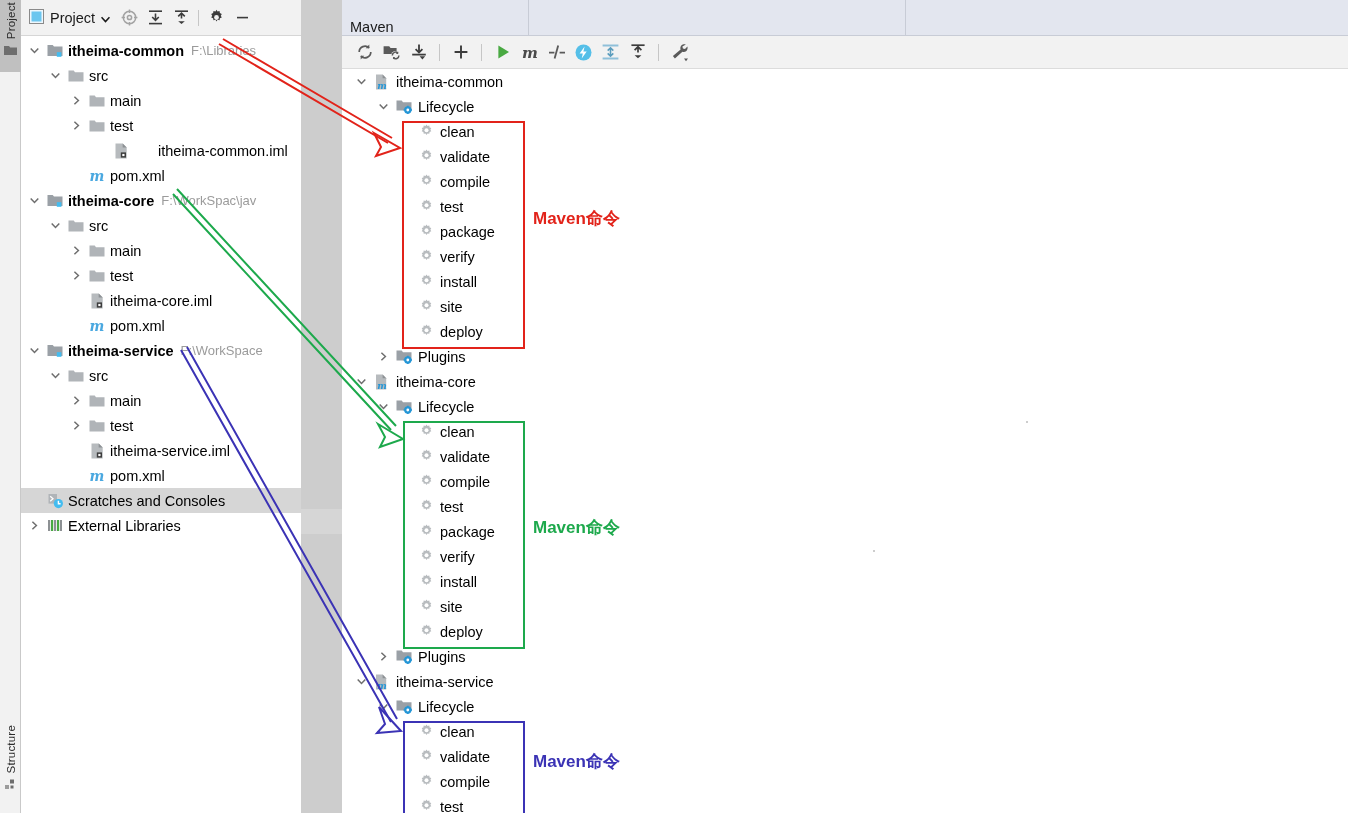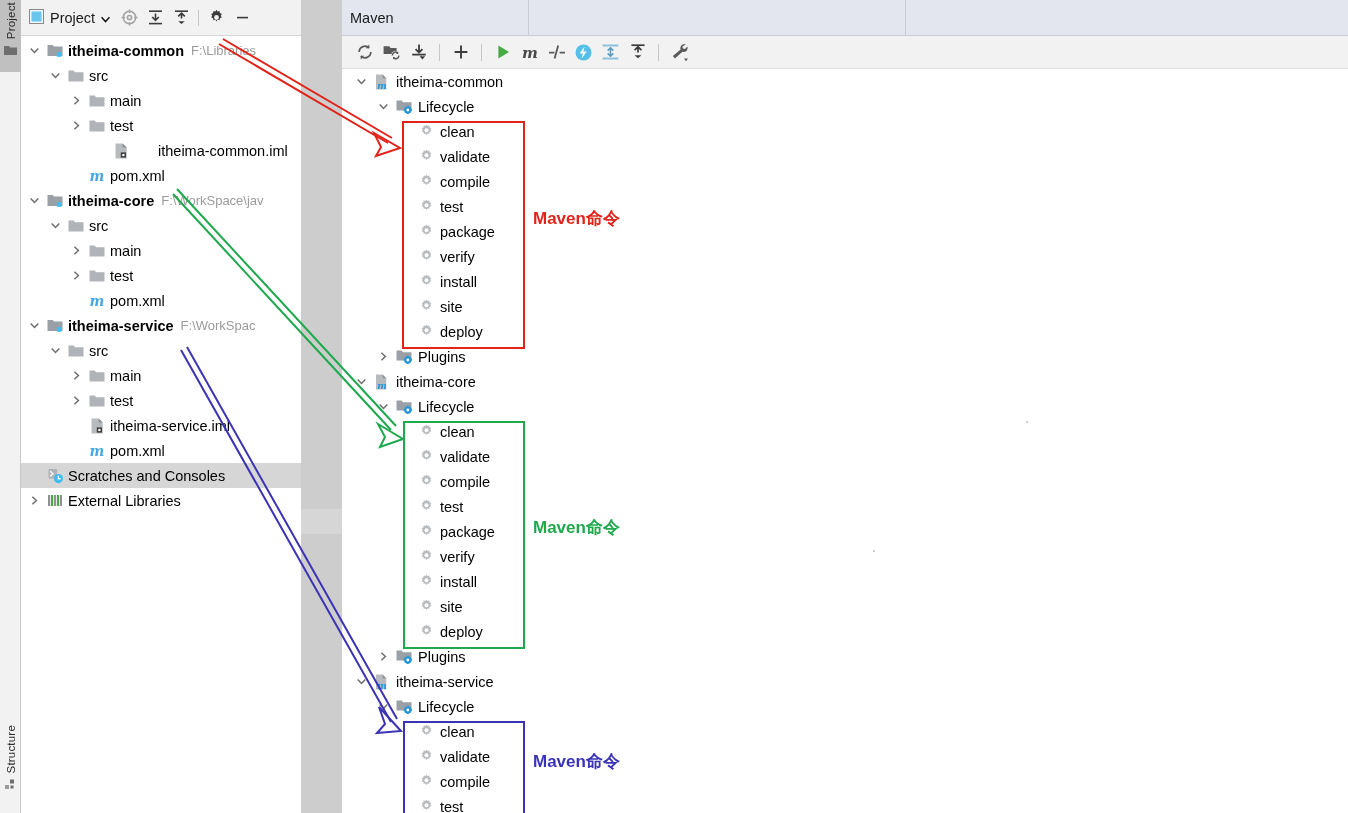--- a/index.html
+++ b/index.html
@@ -279,21 +279,21 @@
               <path d="M0.7 1.4 4.5 5.4 8.3 1.4" fill="none" stroke="#6e6e6e" stroke-width="1.5"></path>
             </svg>
           </span>
           <span class="ricon">
             <svg width="16" height="15" viewBox="0 0 16 15">
               <path d="M0.5 2h5.2L7 3.6h8.5V13H0.5z" fill="#9aa0a6"></path>
               <rect x="9.8" y="9.2" width="4.6" height="4.6" fill="#43bcf0"></rect>
             </svg>
           </span>
           <span class="rlabel bold">itheima-core</span>
-          <span class="rpath">F:\WorkSpace\jav</span>
+          <span class="rpath">F:\WorkSpac\jav</span>
         </div>
         <div class="row" style="padding-left: 23px;">
           <span class="chev">
             <svg width="9" height="7" viewBox="0 0 9 7">
               <path d="M0.7 1.4 4.5 5.4 8.3 1.4" fill="none" stroke="#6e6e6e" stroke-width="1.5"></path>
             </svg>
           </span>
           <span class="ricon">
             <svg width="16" height="14" viewBox="0 0 16 14">
               <path d="M0.5 1.6h5.2L7 3.2h8.5V12.5H0.5z" fill="#b0b4b8"></path>
@@ -319,20 +319,32 @@
             <svg width="7" height="9" viewBox="0 0 7 9">
               <path d="M1.4 0.7 5.4 4.5 1.4 8.3" fill="none" stroke="#6e6e6e" stroke-width="1.5"></path>
             </svg>
           </span>
           <span class="ricon">
             <svg width="16" height="14" viewBox="0 0 16 14">
               <path d="M0.5 1.6h5.2L7 3.2h8.5V12.5H0.5z" fill="#b0b4b8"></path>
             </svg>
           </span>
           <span class="rlabel">test</span>
+        </div>
+        <div class="row" style="padding-left: 44px;">
+          <span class="chev empty"></span>
+          <span class="ricon">
+            <svg width="14" height="16" viewBox="0 0 14 16">
+              <path d="M1.5 0.6h7.2l4 4v10.8h-11.2z" fill="#b7bbbe"></path>
+              <path d="M8.7 0.6l4 4h-4z" fill="#8d9194"></path>
+              <rect x="6.8" y="9.4" width="5.2" height="5.2" fill="#3c3c3c"></rect>
+              <rect x="8.3" y="10.9" width="2.2" height="2.2" fill="#fff"></rect>
+            </svg>
+          </span>
+          <span class="rlabel">itheima-core.iml</span>
         </div>
         <div class="row" style="padding-left: 44px;">
           <span class="chev empty"></span>
           <span class="ricon">
             <svg width="17" height="16" viewBox="0 0 17 16">
               <text x="0.5" y="13" font-family="DejaVu Serif, serif" font-style="italic" font-weight="bold" font-size="14" fill="#4aa8e0">m</text>
             </svg>
           </span>
           <span class="rlabel">pom.xml</span>
         </div>
@@ -342,21 +354,21 @@
               <path d="M0.7 1.4 4.5 5.4 8.3 1.4" fill="none" stroke="#6e6e6e" stroke-width="1.5"></path>
             </svg>
           </span>
           <span class="ricon">
             <svg width="16" height="15" viewBox="0 0 16 15">
               <path d="M0.5 2h5.2L7 3.6h8.5V13H0.5z" fill="#9aa0a6"></path>
               <rect x="9.8" y="9.2" width="4.6" height="4.6" fill="#43bcf0"></rect>
             </svg>
           </span>
           <span class="rlabel bold">itheima-service</span>
-          <span class="rpath">F:\WorkSpac</span>
+          <span class="rpath">F:\WorkSpace</span>
         </div>
         <div class="row" style="padding-left: 23px;">
           <span class="chev">
             <svg width="9" height="7" viewBox="0 0 9 7">
               <path d="M0.7 1.4 4.5 5.4 8.3 1.4" fill="none" stroke="#6e6e6e" stroke-width="1.5"></path>
             </svg>
           </span>
           <span class="ricon">
             <svg width="16" height="14" viewBox="0 0 16 14">
               <path d="M0.5 1.6h5.2L7 3.2h8.5V12.5H0.5z" fill="#b0b4b8"></path>
@@ -442,21 +454,21 @@
         </div>
       </div>
   </div>
 
   <div class="splitter">
     <div class="splitter-notch"></div>
   </div>
 
   <div class="right">
     <div class="tabbar">
-      <div class="tab" style="width:186px;">
+      <div class="tab" style="width:186px;align-items:flex-end;">
         <span>Maven</span>
       </div>
       <div class="tab-divider"></div>
       <div class="tab" style="width:376px;"></div>
       <div class="tab-divider"></div>
       <div class="tab" style="flex:1;"></div>
     </div>
 
     <div class="maven-toolbar">
       <div class="mb" title="Reimport All Maven Projects">

